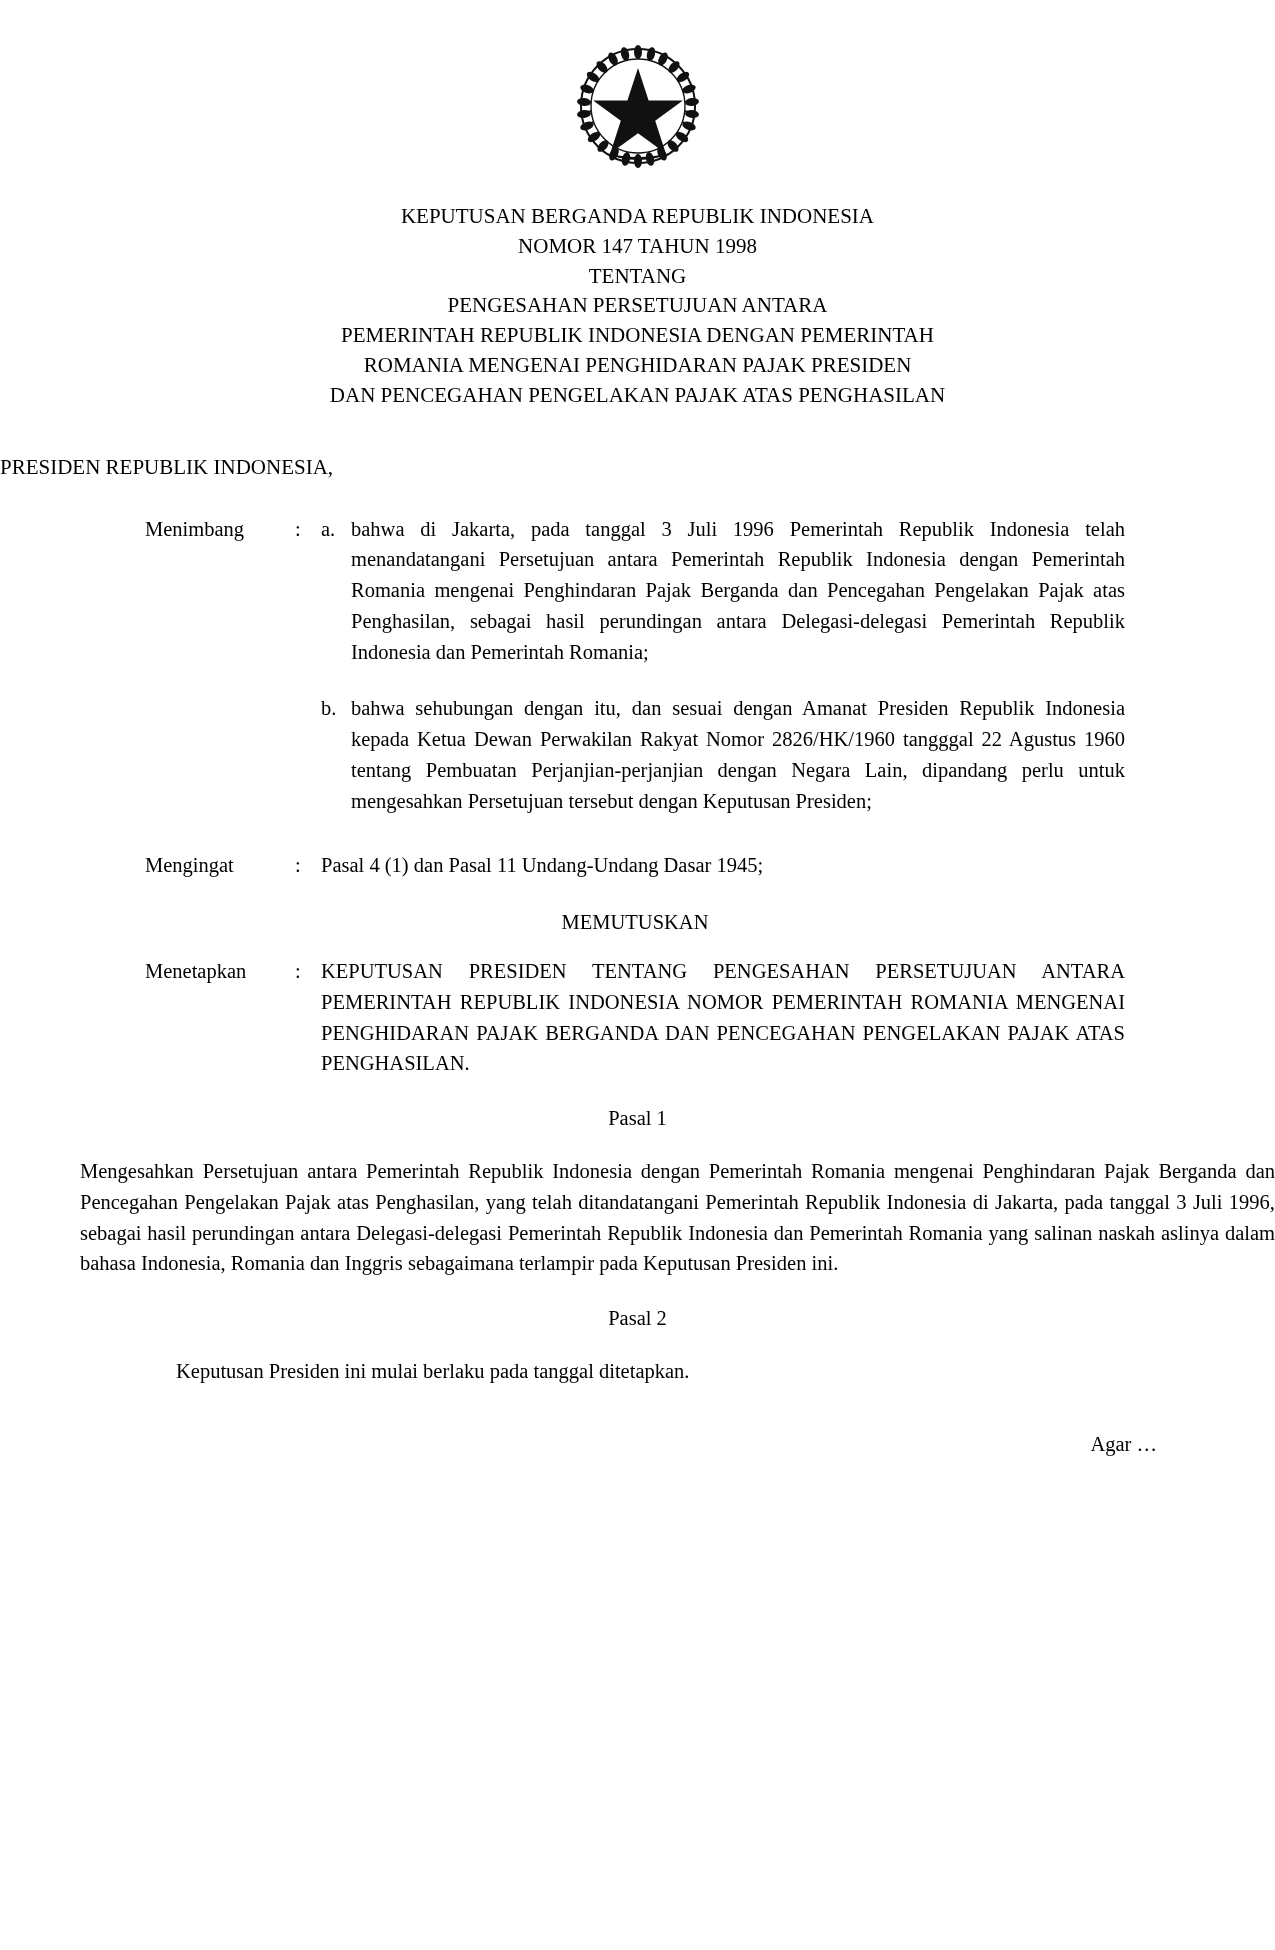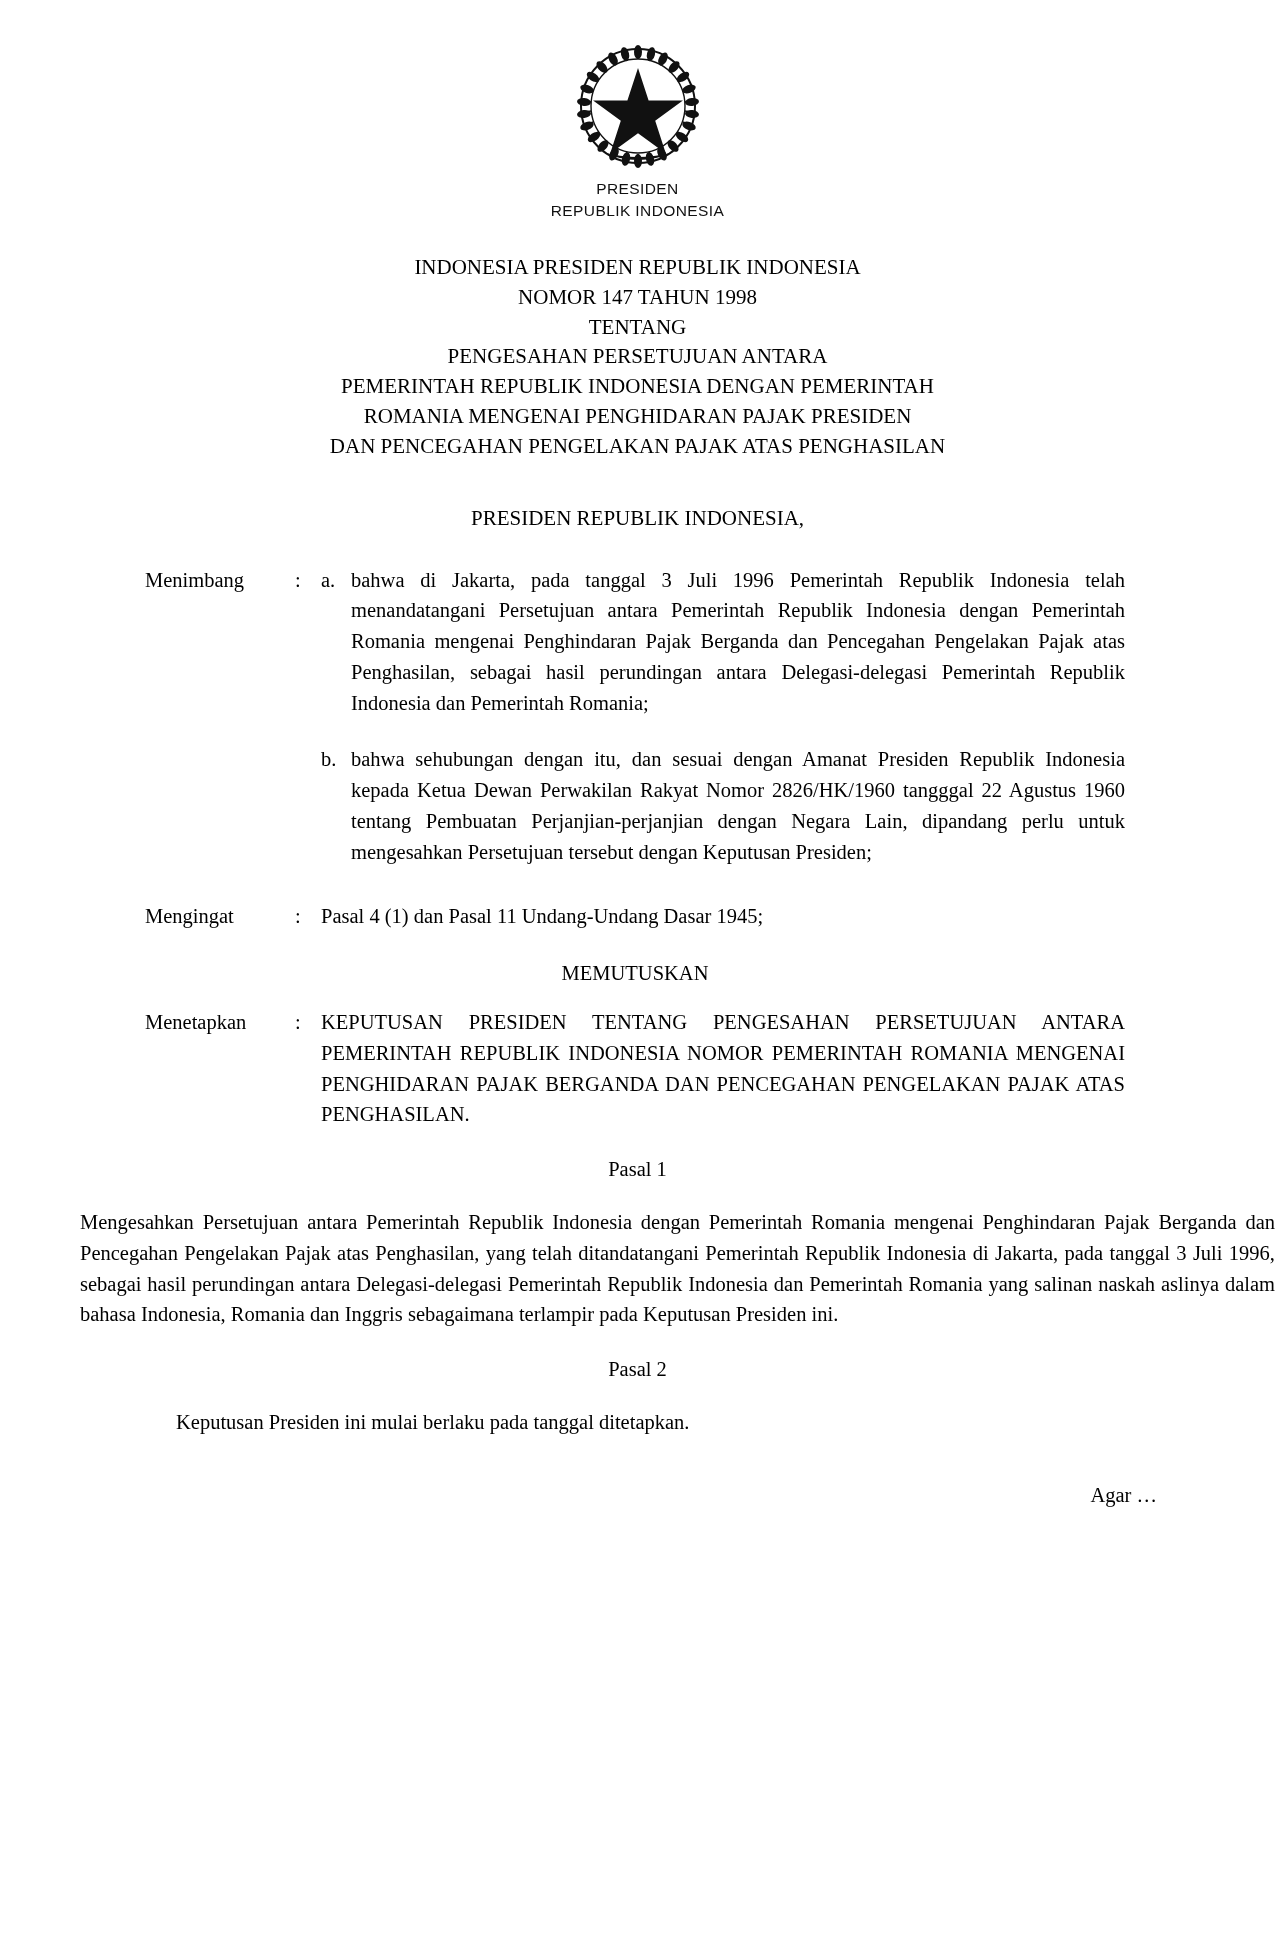--- a/index.html
+++ b/index.html
@@ -43,21 +43,20 @@
   .title-block {
     text-align: center;
     font-size: 21px;
     line-height: 1.42;
     margin-top: 30px;
   }
   .title-block div {
     white-space: nowrap;
   }
   .subtitle {
-    text-align: center;
     font-size: 21px;
     margin-top: 44px;
   }
   .body {
     margin-top: 34px;
     padding-left: 145px;
     padding-right: 150px;
     font-family: Liberation Serif, serif;
   }
   .clause-row {
@@ -196,27 +195,23 @@
             </g>
             <path d="M30 112 Q66 128 102 112 Q66 122 30 112 Z" fill="#111111"></path>
           </g>
 
           <path d="M66 28 L76.6 60.6 L110.9 60.6 L83.2 80.8 L93.8 113.4 L66 93.2 L38.2 113.4 L48.8 80.8 L21.1 60.6 L55.4 60.6 Z" fill="#111111"></path>
         </g>
       </svg>
     </div>
   </div>
 
-  <div class="header-lines">
-    <div>PRESIDEN</div>
-    <div>REPUBLIK INDONESIA</div>
-  </div>
 
   <div class="title-block">
-    <div>INDONESIA PRESIDEN REPUBLIK INDONESIA</div>
+    <div>KEPUTUSAN BERGANDA REPUBLIK INDONESIA</div>
     <div>NOMOR 147 TAHUN 1998</div>
     <div>TENTANG</div>
     <div>PENGESAHAN PERSETUJUAN ANTARA</div>
     <div>PEMERINTAH REPUBLIK INDONESIA DENGAN PEMERINTAH</div>
     <div>ROMANIA MENGENAI PENGHIDARAN PAJAK PRESIDEN</div>
     <div>DAN PENCEGAHAN PENGELAKAN PAJAK ATAS PENGHASILAN</div>
   </div>
 
   <div class="subtitle">PRESIDEN REPUBLIK INDONESIA,</div>
 

